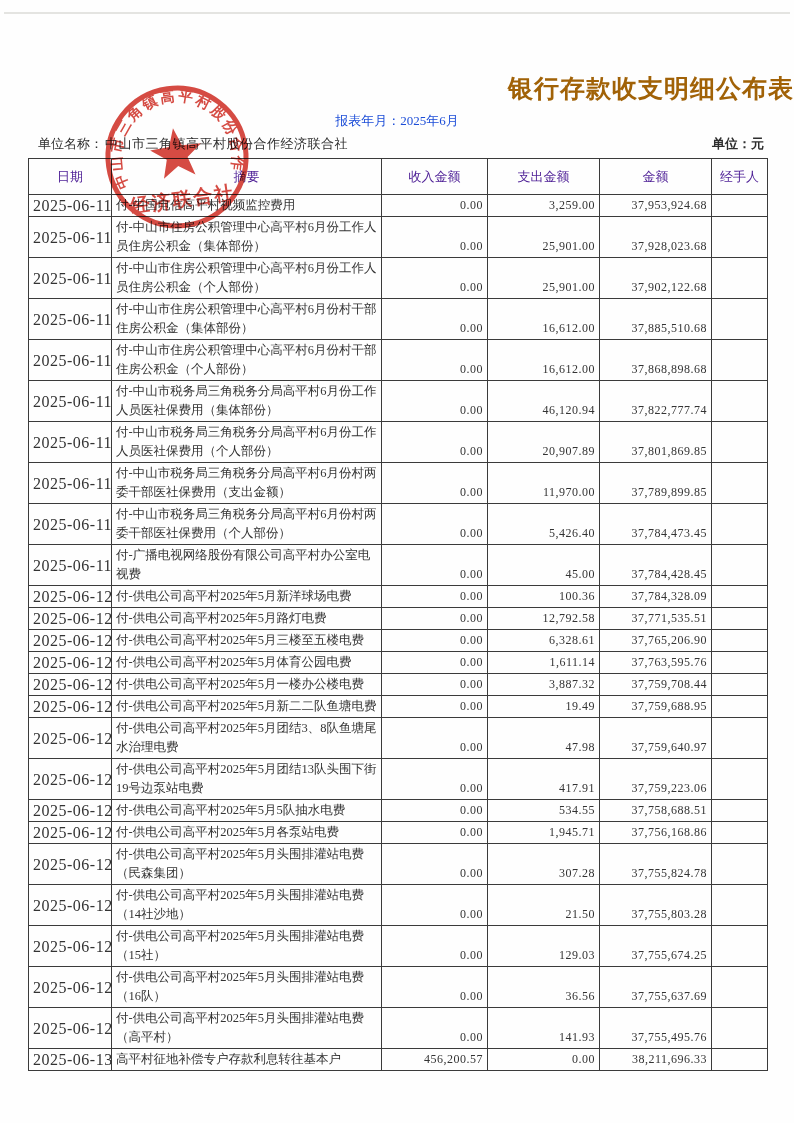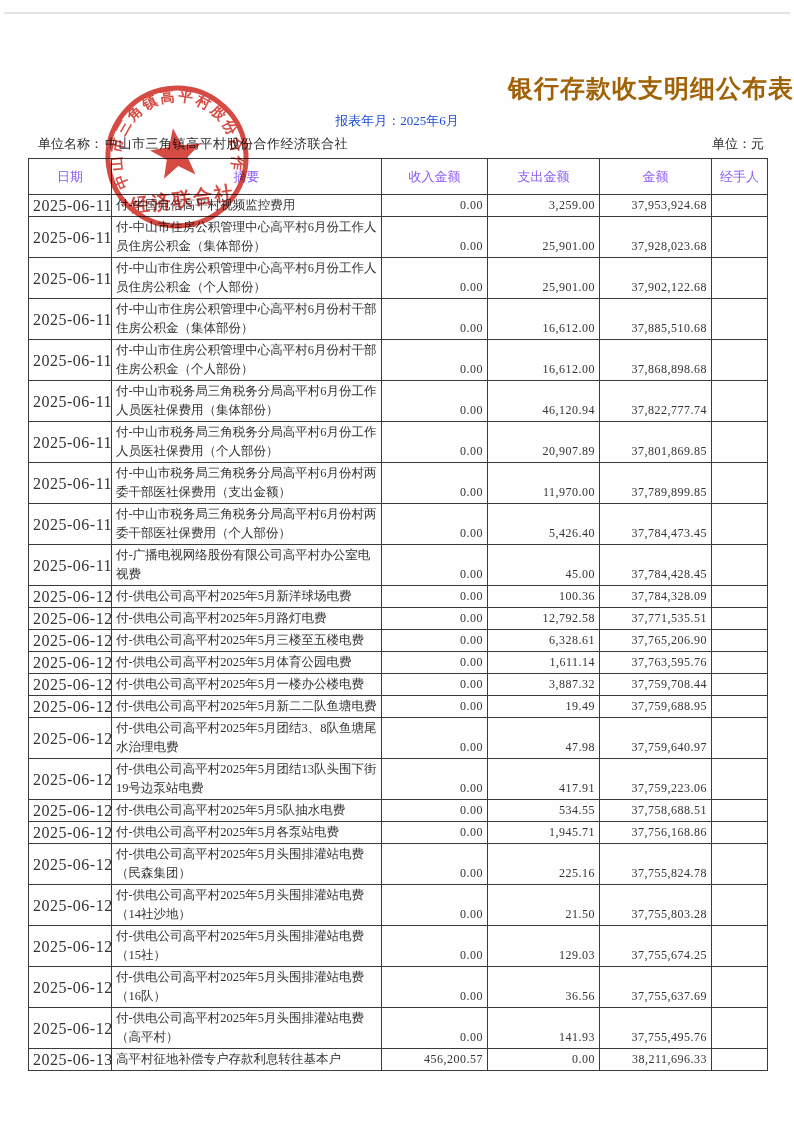--- a/index.html
+++ b/index.html
@@ -18,30 +18,30 @@
     text-align:right;font-size:25px;font-weight:bold;
     letter-spacing:1px;color:#a16207;
   }
   .subtitle{
     position:absolute;top:112px;left:0;width:100%;
     text-align:center;font-size:13px;color:#1d4ed8;
   }
   .meta{position:absolute;top:135px;left:30px;right:30px;height:18px;font-size:13px;}
   .meta .label{position:absolute;left:8px;top:0;}
   .meta .org{position:absolute;left:75px;top:0;letter-spacing:0.5px;}
-  .meta .cur{position:absolute;right:0;top:0;}
+  .meta .cur{position:absolute;right:0;top:0;font-weight:bold;}
   table.sheet{
     position:absolute;left:28px;top:158px;
     width:739px;border-collapse:collapse;table-layout:fixed;
     font-size:12.5px;color:#333;
   }
   table.sheet,table.sheet th,table.sheet td{border:1.5px solid #3b3b3b;}
   table.sheet th{
     height:27px;font-weight:normal;font-size:13px;
-    text-align:center;vertical-align:middle;padding:4px;color:#8b5cf6;
+    text-align:center;vertical-align:middle;padding:4px;color:#4c1d95;
   }
   table.sheet td{padding:1px 4px;line-height:19px;}
   td.c-date{text-align:center;vertical-align:middle;letter-spacing:0.5px;font-size:16px;white-space:nowrap;}
   td.c-sum{text-align:left;vertical-align:middle;word-break:break-all;padding-left:5px;padding-right:3px;}
   td.c-num{text-align:right;vertical-align:bottom;letter-spacing:0.5px;padding-right:7px;white-space:nowrap;font-size:12px;}
   td.c-handler{vertical-align:middle;}
   .stamp{
     position:absolute;left:92px;top:72px;width:170px;height:170px;
     mix-blend-mode:multiply;opacity:0.85;pointer-events:none;
   }
@@ -239,21 +239,21 @@
       <td class="c-sum">付-供电公司高平村2025年5月各泵站电费</td>
       <td class="c-num">0.00</td>
       <td class="c-num">1,945.71</td>
       <td class="c-num">37,756,168.86</td>
       <td class="c-handler"></td>
     </tr>
         <tr>
       <td class="c-date">2025-06-12</td>
       <td class="c-sum">付-供电公司高平村2025年5月头围排灌站电费（民森集团）</td>
       <td class="c-num">0.00</td>
-      <td class="c-num">225.16</td>
+      <td class="c-num">307.28</td>
       <td class="c-num">37,755,824.78</td>
       <td class="c-handler"></td>
     </tr>
         <tr>
       <td class="c-date">2025-06-12</td>
       <td class="c-sum">付-供电公司高平村2025年5月头围排灌站电费（14社沙地）</td>
       <td class="c-num">0.00</td>
       <td class="c-num">21.50</td>
       <td class="c-num">37,755,803.28</td>
       <td class="c-handler"></td>

